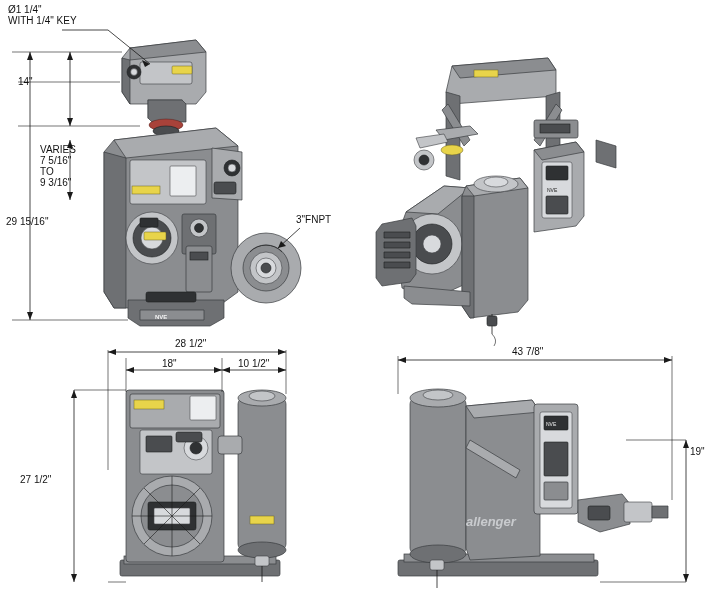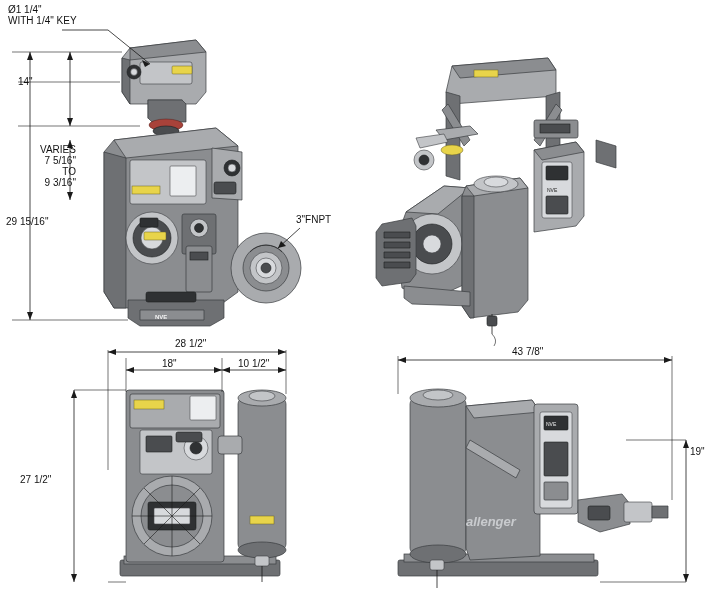--- a/index.html
+++ b/index.html
@@ -1,20 +1,20 @@
 <!DOCTYPE html>
 <html><head>
 <meta charset="utf-8">
 <style>
   html,body{margin:0;padding:0;background:#ffffff;}
   body{width:713px;height:597px;position:relative;overflow:hidden;
        font-family:"Liberation Sans",sans-serif;color:#111;}
   .sheet{position:absolute;inset:0;background:#fff;}
   .lbl{position:absolute;font-size:10px;line-height:11px;color:#111;white-space:pre;letter-spacing:0px;}
-  .lbl.c{text-align:right;}
+  .lbl.c{text-align:left;}
   svg{position:absolute;left:0;top:0;}
   .ln{stroke:#1a1a1a;stroke-width:0.8;fill:none;}
   .thin{stroke:#1a1a1a;stroke-width:0.6;fill:none;}
   .arrow{fill:#1a1a1a;}
   .body-dark{fill:#6e7073;stroke:#3a3c3f;stroke-width:0.7;}
   .body-mid{fill:#8b8d90;stroke:#3a3c3f;stroke-width:0.7;}
   .body-light{fill:#a9abae;stroke:#3a3c3f;stroke-width:0.7;}
   .body-xlight{fill:#c3c5c8;stroke:#3a3c3f;stroke-width:0.6;}
   .body-xxlight{fill:#d8dadd;stroke:#46484b;stroke-width:0.6;}
   .blk{fill:#2f3133;stroke:#1c1e20;stroke-width:0.6;}

